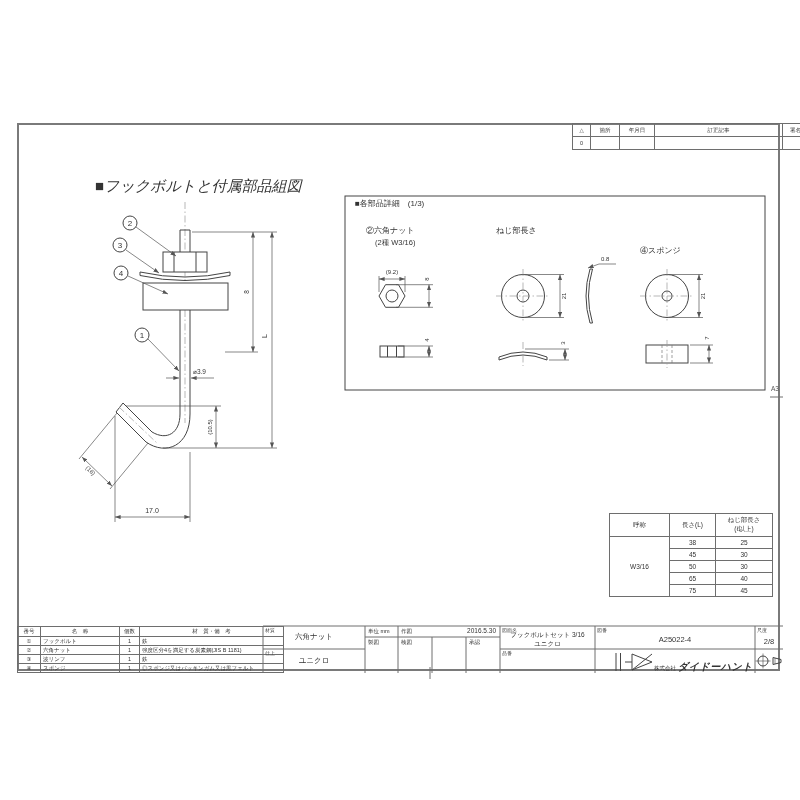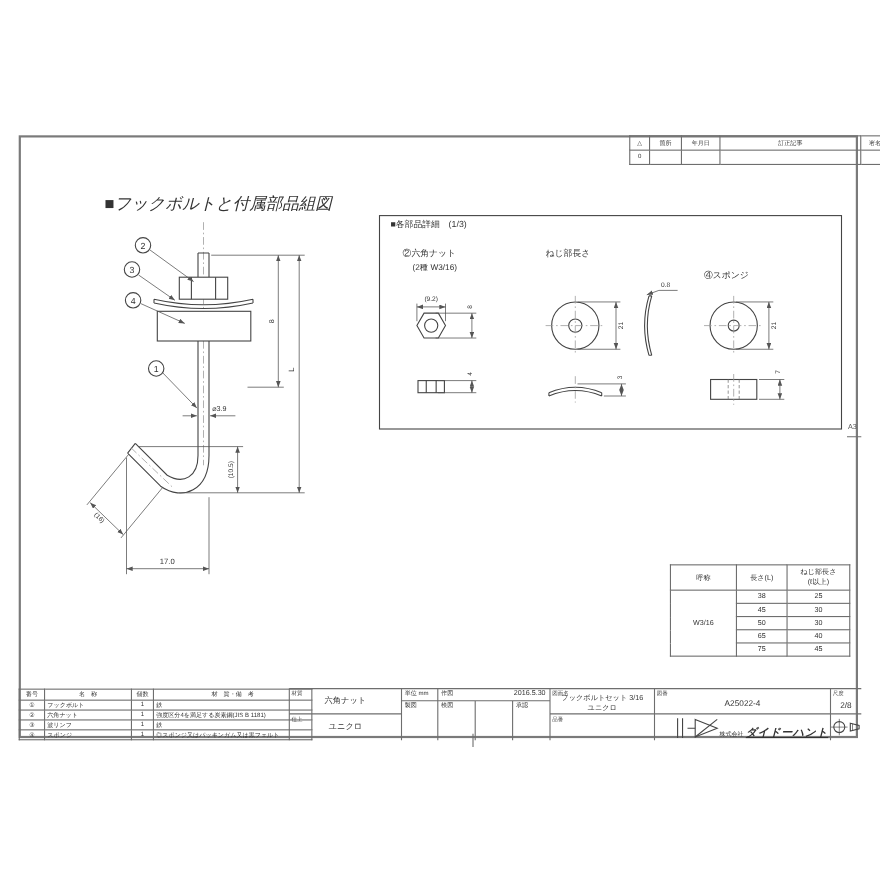--- a/index.html
+++ b/index.html
@@ -28,21 +28,21 @@
   .partstbl td.c{text-align:center;}
   svg{position:absolute;left:0;top:0;}
   .ol{stroke:#444;stroke-width:1;fill:none;}
   .olw{stroke:#444;stroke-width:1;fill:#fff;}
   .cl{stroke:#999;stroke-width:0.7;fill:none;stroke-dasharray:7 2.5 1.5 2.5;}
   .hid{stroke:#777;stroke-width:0.7;fill:none;stroke-dasharray:3 2;}
   .dim{stroke:#555;stroke-width:0.7;fill:none;}
   .grid{stroke:#6e6e6e;stroke-width:1;fill:none;}
   .dt{font-family:"Liberation Sans",sans-serif;fill:#333;stroke:none;}
   .lbl{font-size:5px;color:#444;}
-  .company-big{font-size:10px;font-weight:bold;font-style:italic;letter-spacing:0.5px;text-decoration:underline;}
+  .company-big{font-size:10px;font-weight:bold;font-style:italic;letter-spacing:0.5px;}
   .company-small{font-size:5.5px;margin-right:2px;}
 </style>
 </head>
 <body>
 
 <div class="sheet">
 
   <div class="frame"></div>
 
   <svg width="800" height="800" viewBox="0 0 800 800">

